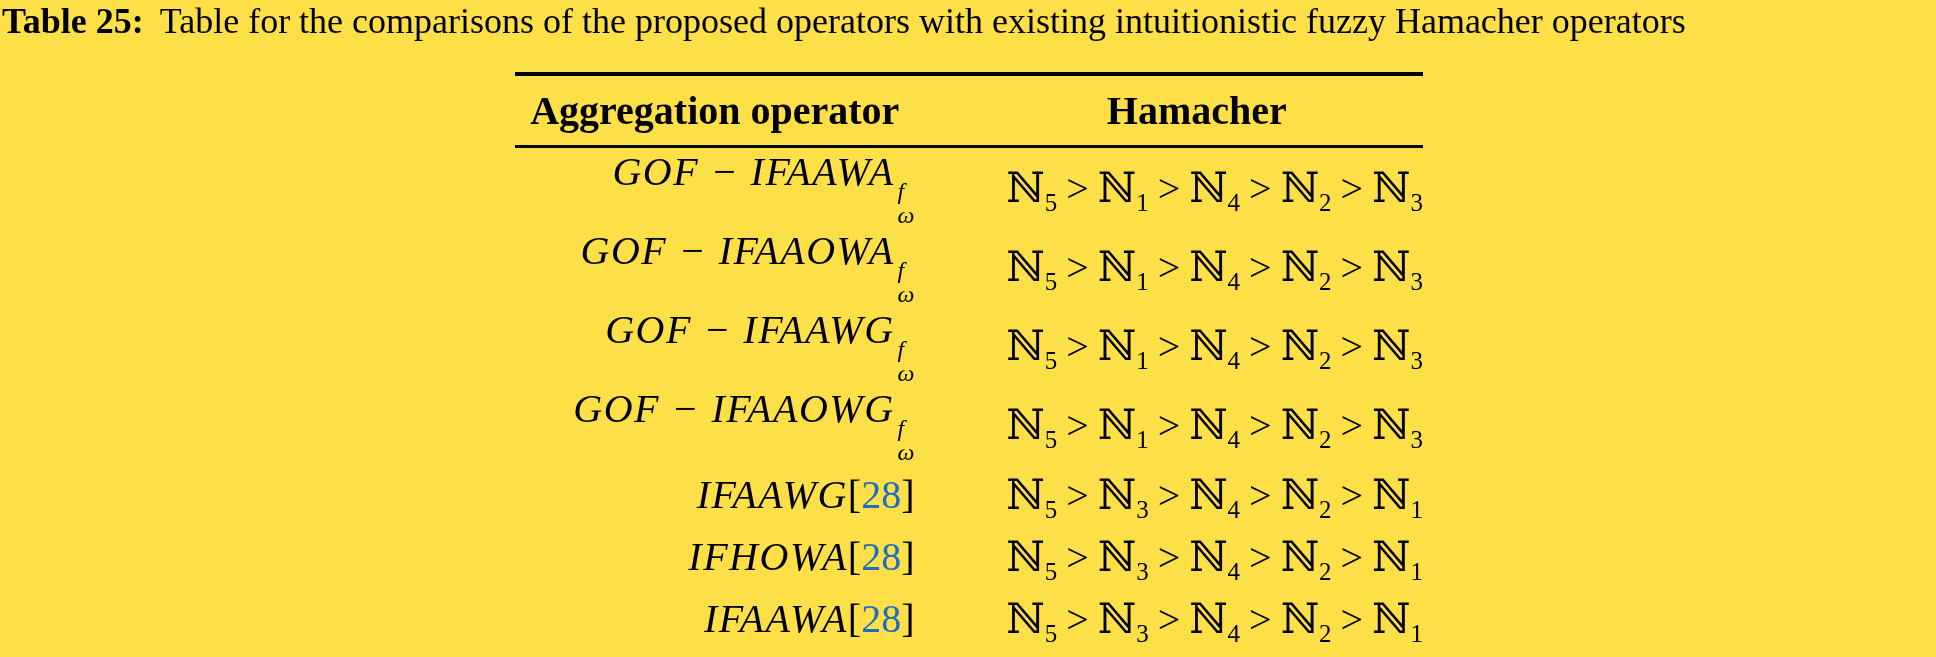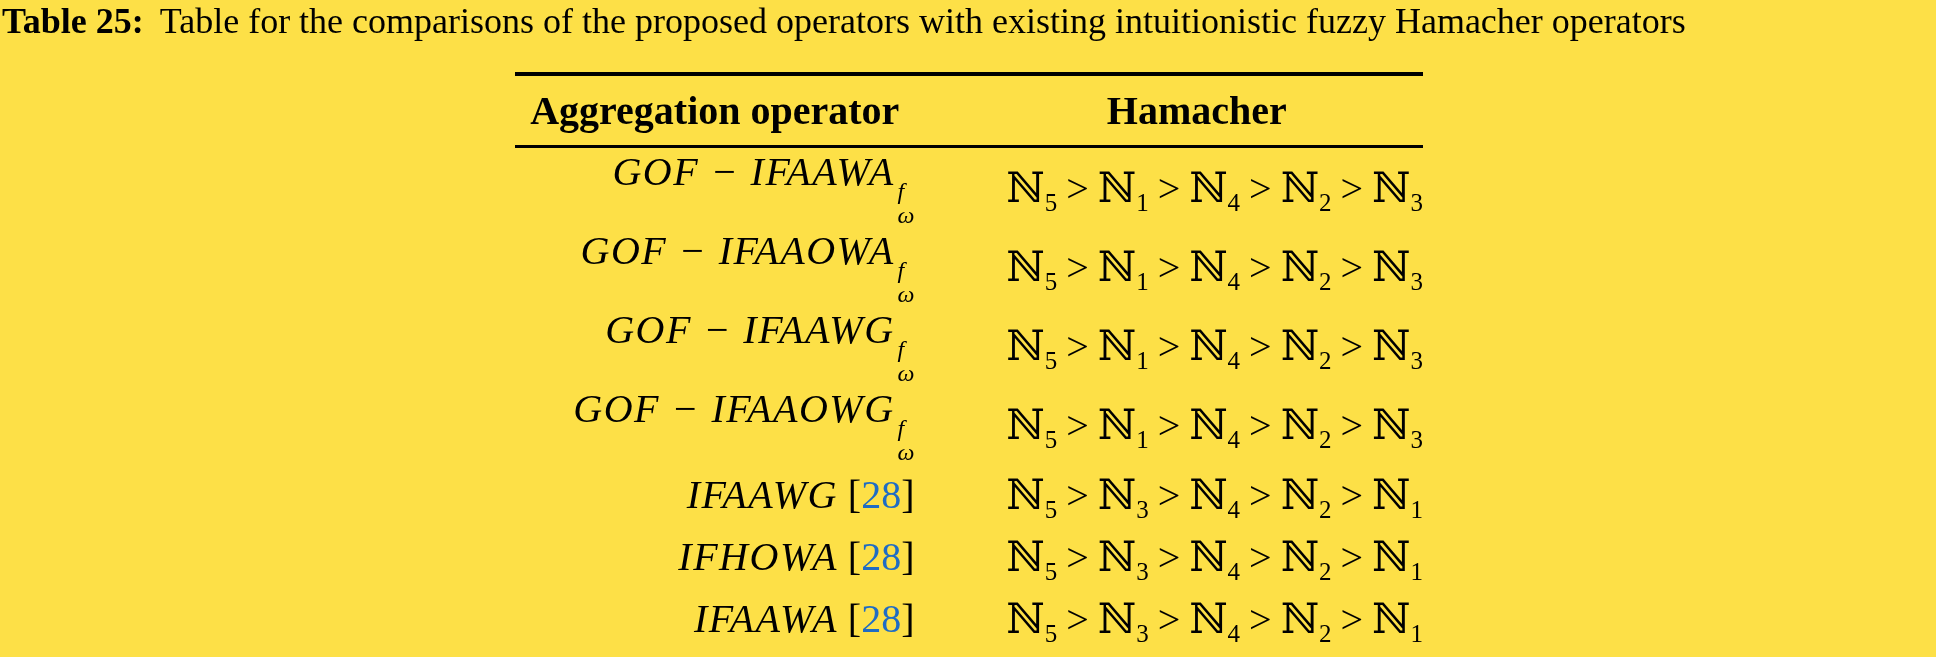--- a/index.html
+++ b/index.html
@@ -64,21 +64,20 @@
     align-items: flex-start;
     font-size: 24px;
     line-height: 1.0;
     vertical-align: -14px;
     margin-left: 3px;
     font-style: italic;
     letter-spacing: 0;
   }
   .cite {
     font-style: normal;
-    margin-left: 10px;
     letter-spacing: 0;
   }
   .cite-num { color: #1f6cc4; }
   .bb {
     font-family: "DejaVu Serif", "DejaVu Sans", serif;
     font-size: 1.05em;
   }
   .nset sub {
     font-size: 25px;
     line-height: 0;

